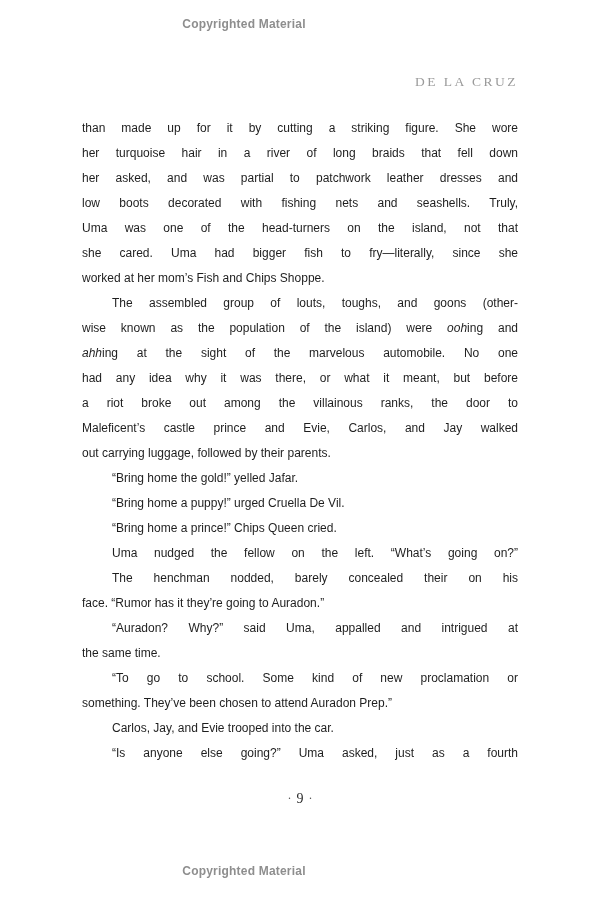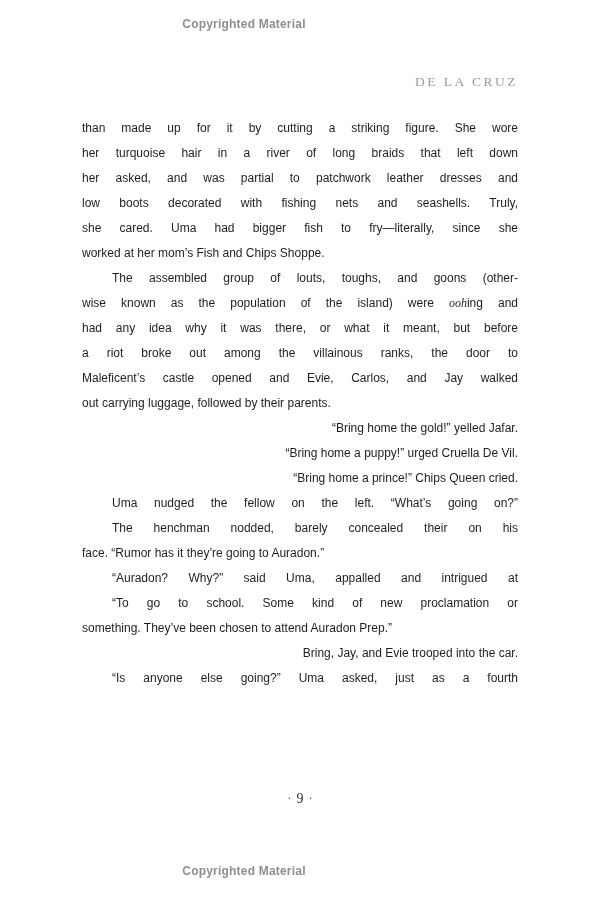--- a/index.html
+++ b/index.html
@@ -18,62 +18,65 @@
     position:absolute; left:82px; top:74px; width:436px; text-align:right;
     font-family:"Liberation Serif", serif; font-size:13.5px;
     letter-spacing:2.5px; color:#9a9a9a;
   }
   .text-block {
     position:absolute; left:82px; top:116px; width:436px;
     color:#1e1e1e; font-size:12px; line-height:25px;
   }
   .line { height:25px; overflow:hidden; text-align:left; }
   .line.justify { text-align:justify; text-align-last:justify; -moz-text-align-last:justify; }
-  .line.indent { padding-left:30px;text-align:right; }
-  .ital { font-style:italic; font-family:Liberation Serif, serif; }
+  .line.indent { padding-left:30px; }
+  .ital { font-style:italic; font-family:Liberation Sans, sans-serif; }
   .footer {
     position:absolute; left:0; top:791px; width:600px; text-align:center;
     font-family:"Liberation Serif", serif; font-size:14px; color:#2b2b2b;
   }
   .footer .dot {
     font-size:12px; color:#555; padding:0 5px; position:relative; top:-1px;
   }
 </style>
 </head>
 <body>
 
 <div class="page">
 
   <div class="copyright top">Copyrighted Material</div>
 
   <div class="running-header">DE LA CRUZ</div>
 
   <div class="text-block">
       <div class="line justify"><span>than made up for it by cutting a striking figure. She wore</span></div>
-      <div class="line justify"><span>her turquoise hair in a river of long braids that left down</span></div>
+      <div class="line justify"><span>her turquoise hair in a river of long braids that fell down</span></div>
       <div class="line justify"><span>her asked, and was partial to patchwork leather dresses and</span></div>
       <div class="line justify"><span>low boots decorated with fishing nets and seashells. Truly,</span></div>
+      <div class="line justify"><span>Uma was one of the head-turners on the island, not that</span></div>
       <div class="line justify"><span>she cared. Uma had bigger fish to fry—literally, since she</span></div>
       <div class="line"><span>worked at her mom’s Fish and Chips Shoppe.</span></div>
       <div class="line indent justify"><span>The assembled group of louts, toughs, and goons (other-</span></div>
       <div class="line justify"><span>wise known as the population of the island) were </span><span class="ital">ooh</span><span>ing and</span></div>
+      <div class="line justify"><span class="ital">ahh</span><span>ing at the sight of the marvelous automobile. No one</span></div>
       <div class="line justify"><span>had any idea why it was there, or what it meant, but before</span></div>
       <div class="line justify"><span>a riot broke out among the villainous ranks, the door to</span></div>
-      <div class="line justify"><span>Maleficent’s castle opened and Evie, Carlos, and Jay walked</span></div>
+      <div class="line justify"><span>Maleficent’s castle prince and Evie, Carlos, and Jay walked</span></div>
       <div class="line"><span>out carrying luggage, followed by their parents.</span></div>
       <div class="line indent"><span>“Bring home the gold!” yelled Jafar.</span></div>
       <div class="line indent"><span>“Bring home a puppy!” urged Cruella De Vil.</span></div>
       <div class="line indent"><span>“Bring home a prince!” Chips Queen cried.</span></div>
       <div class="line indent justify"><span>Uma nudged the fellow on the left. “What’s going on?”</span></div>
       <div class="line indent justify"><span>The henchman nodded, barely concealed their on his</span></div>
       <div class="line"><span>face. “Rumor has it they’re going to Auradon.”</span></div>
       <div class="line indent justify"><span>“Auradon? Why?” said Uma, appalled and intrigued at</span></div>
+      <div class="line"><span>the same time.</span></div>
       <div class="line indent justify"><span>“To go to school. Some kind of new proclamation or</span></div>
       <div class="line"><span>something. They’ve been chosen to attend Auradon Prep.”</span></div>
-      <div class="line indent"><span>Bring, Jay, and Evie trooped into the car.</span></div>
+      <div class="line indent"><span>Carlos, Jay, and Evie trooped into the car.</span></div>
       <div class="line indent justify"><span>“Is anyone else going?” Uma asked, just as a fourth</span></div>
     </div>
 
   <div class="footer">
     <span class="dot">·</span><span>9</span><span class="dot">·</span>
   </div>
 
   <div class="copyright bottom">Copyrighted Material</div>
 
 </div>

